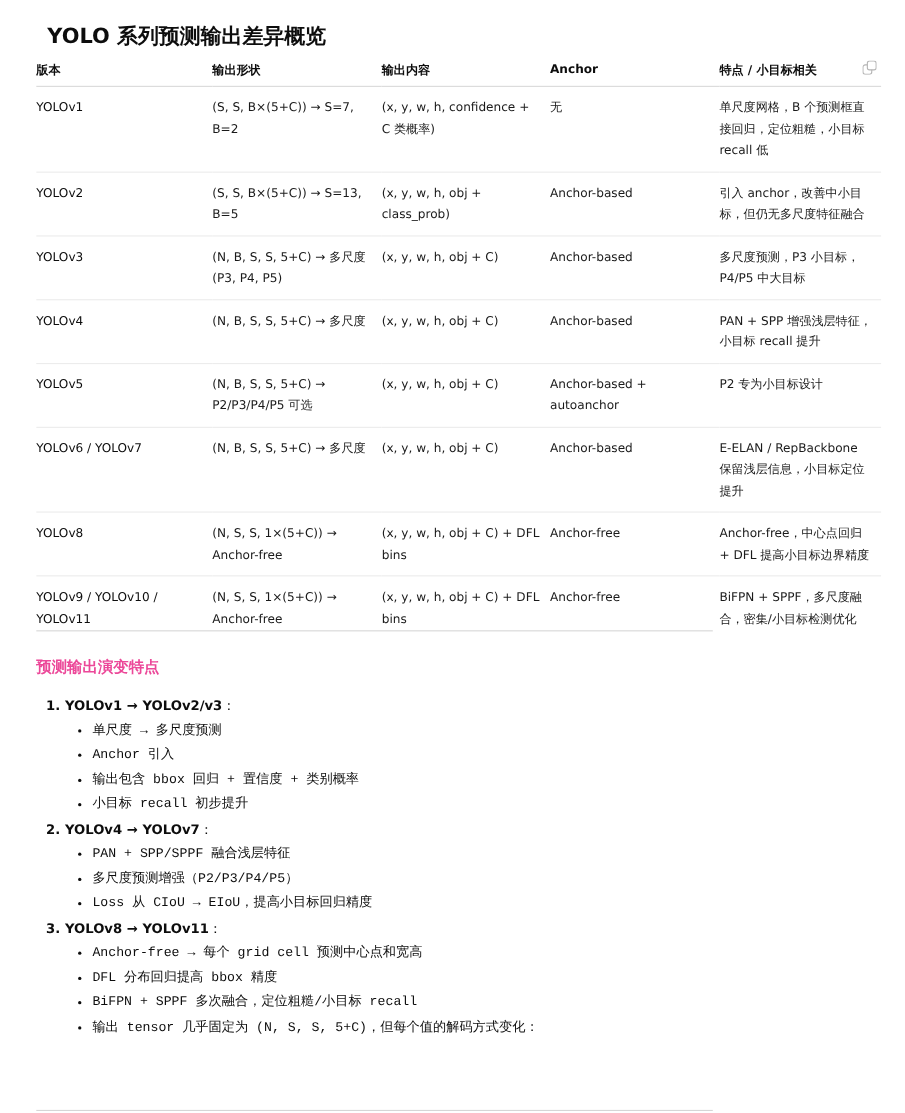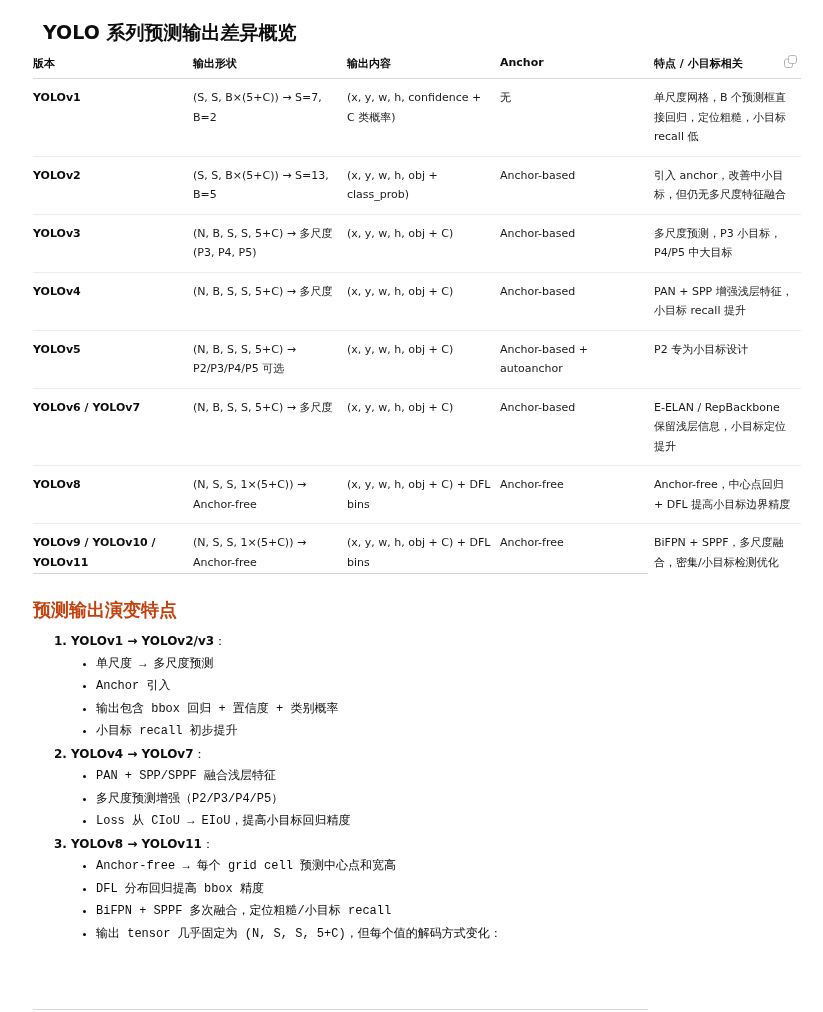--- a/index.html
+++ b/index.html
@@ -18,30 +18,30 @@
   col.c1 { width: 160px; } col.c2 { width: 154px; } col.c3 { width: 153px; } col.c4 { width: 154px; } col.c5 { width: 147px; }
   thead th {
     text-align: left; font-weight: bold; font-size: 11px; padding: 4px 0 7px 0; height: 14px;
     border-bottom: 1px solid #d9d9d9; vertical-align: top; position: relative;
   }
   tbody td {
     vertical-align: top; padding: 9px 8px 9px 0; line-height: 19.5px; font-size: 11px;
     border-bottom: 1px solid #ececec; color: #1a1a1a;
   }
   tbody tr:last-child td { border-bottom: none; }
-  tbody td.ver { font-weight: bold; color: #0d0d0d; }
+  tbody td.ver { font-weight: normal; color: #0d0d0d; }
   .copy-icon {
     position: absolute; right: 4px; top: 3px; width: 13px; height: 13px; cursor: pointer;
   }
   .hr { position: absolute; left: 0; width: 615px; height: 1px; background: #d6d6d6; }
   h2.sec {
-    position: absolute; left: 0; top: 598px; margin: 0; font-size: 18px; font-weight: bold; color: #c2410c;
+    position: absolute; left: 0; top: 598px; margin: 0; font-size: 14px; font-weight: bold; color: #ec4899;
   }
   ol.steps {
-    position: absolute; left: 12px; top: 630px; margin: 0; padding: 0 0 0 26px; font-size: 12px; line-height: 22.5px;
+    position: absolute; left: 0; top: 630px; margin: 0; padding: 0 0 0 26px; font-size: 12px; line-height: 22.5px;
     color: #0d0d0d;
   }
   ol.steps > li { font-weight: normal; padding-left: 0; }
   ol.steps > li::marker { font-weight: bold; }
   .step-title { font-weight: bold; }
   ul.sub { margin: 0; padding-left: 25px; list-style: disc; font-family: Liberation Mono, monospace; }
   ul.sub li { font-weight: normal; }
   ul.subsub { margin: 0; padding-left: 25px; list-style: disc; }
 </style>
 </head>

